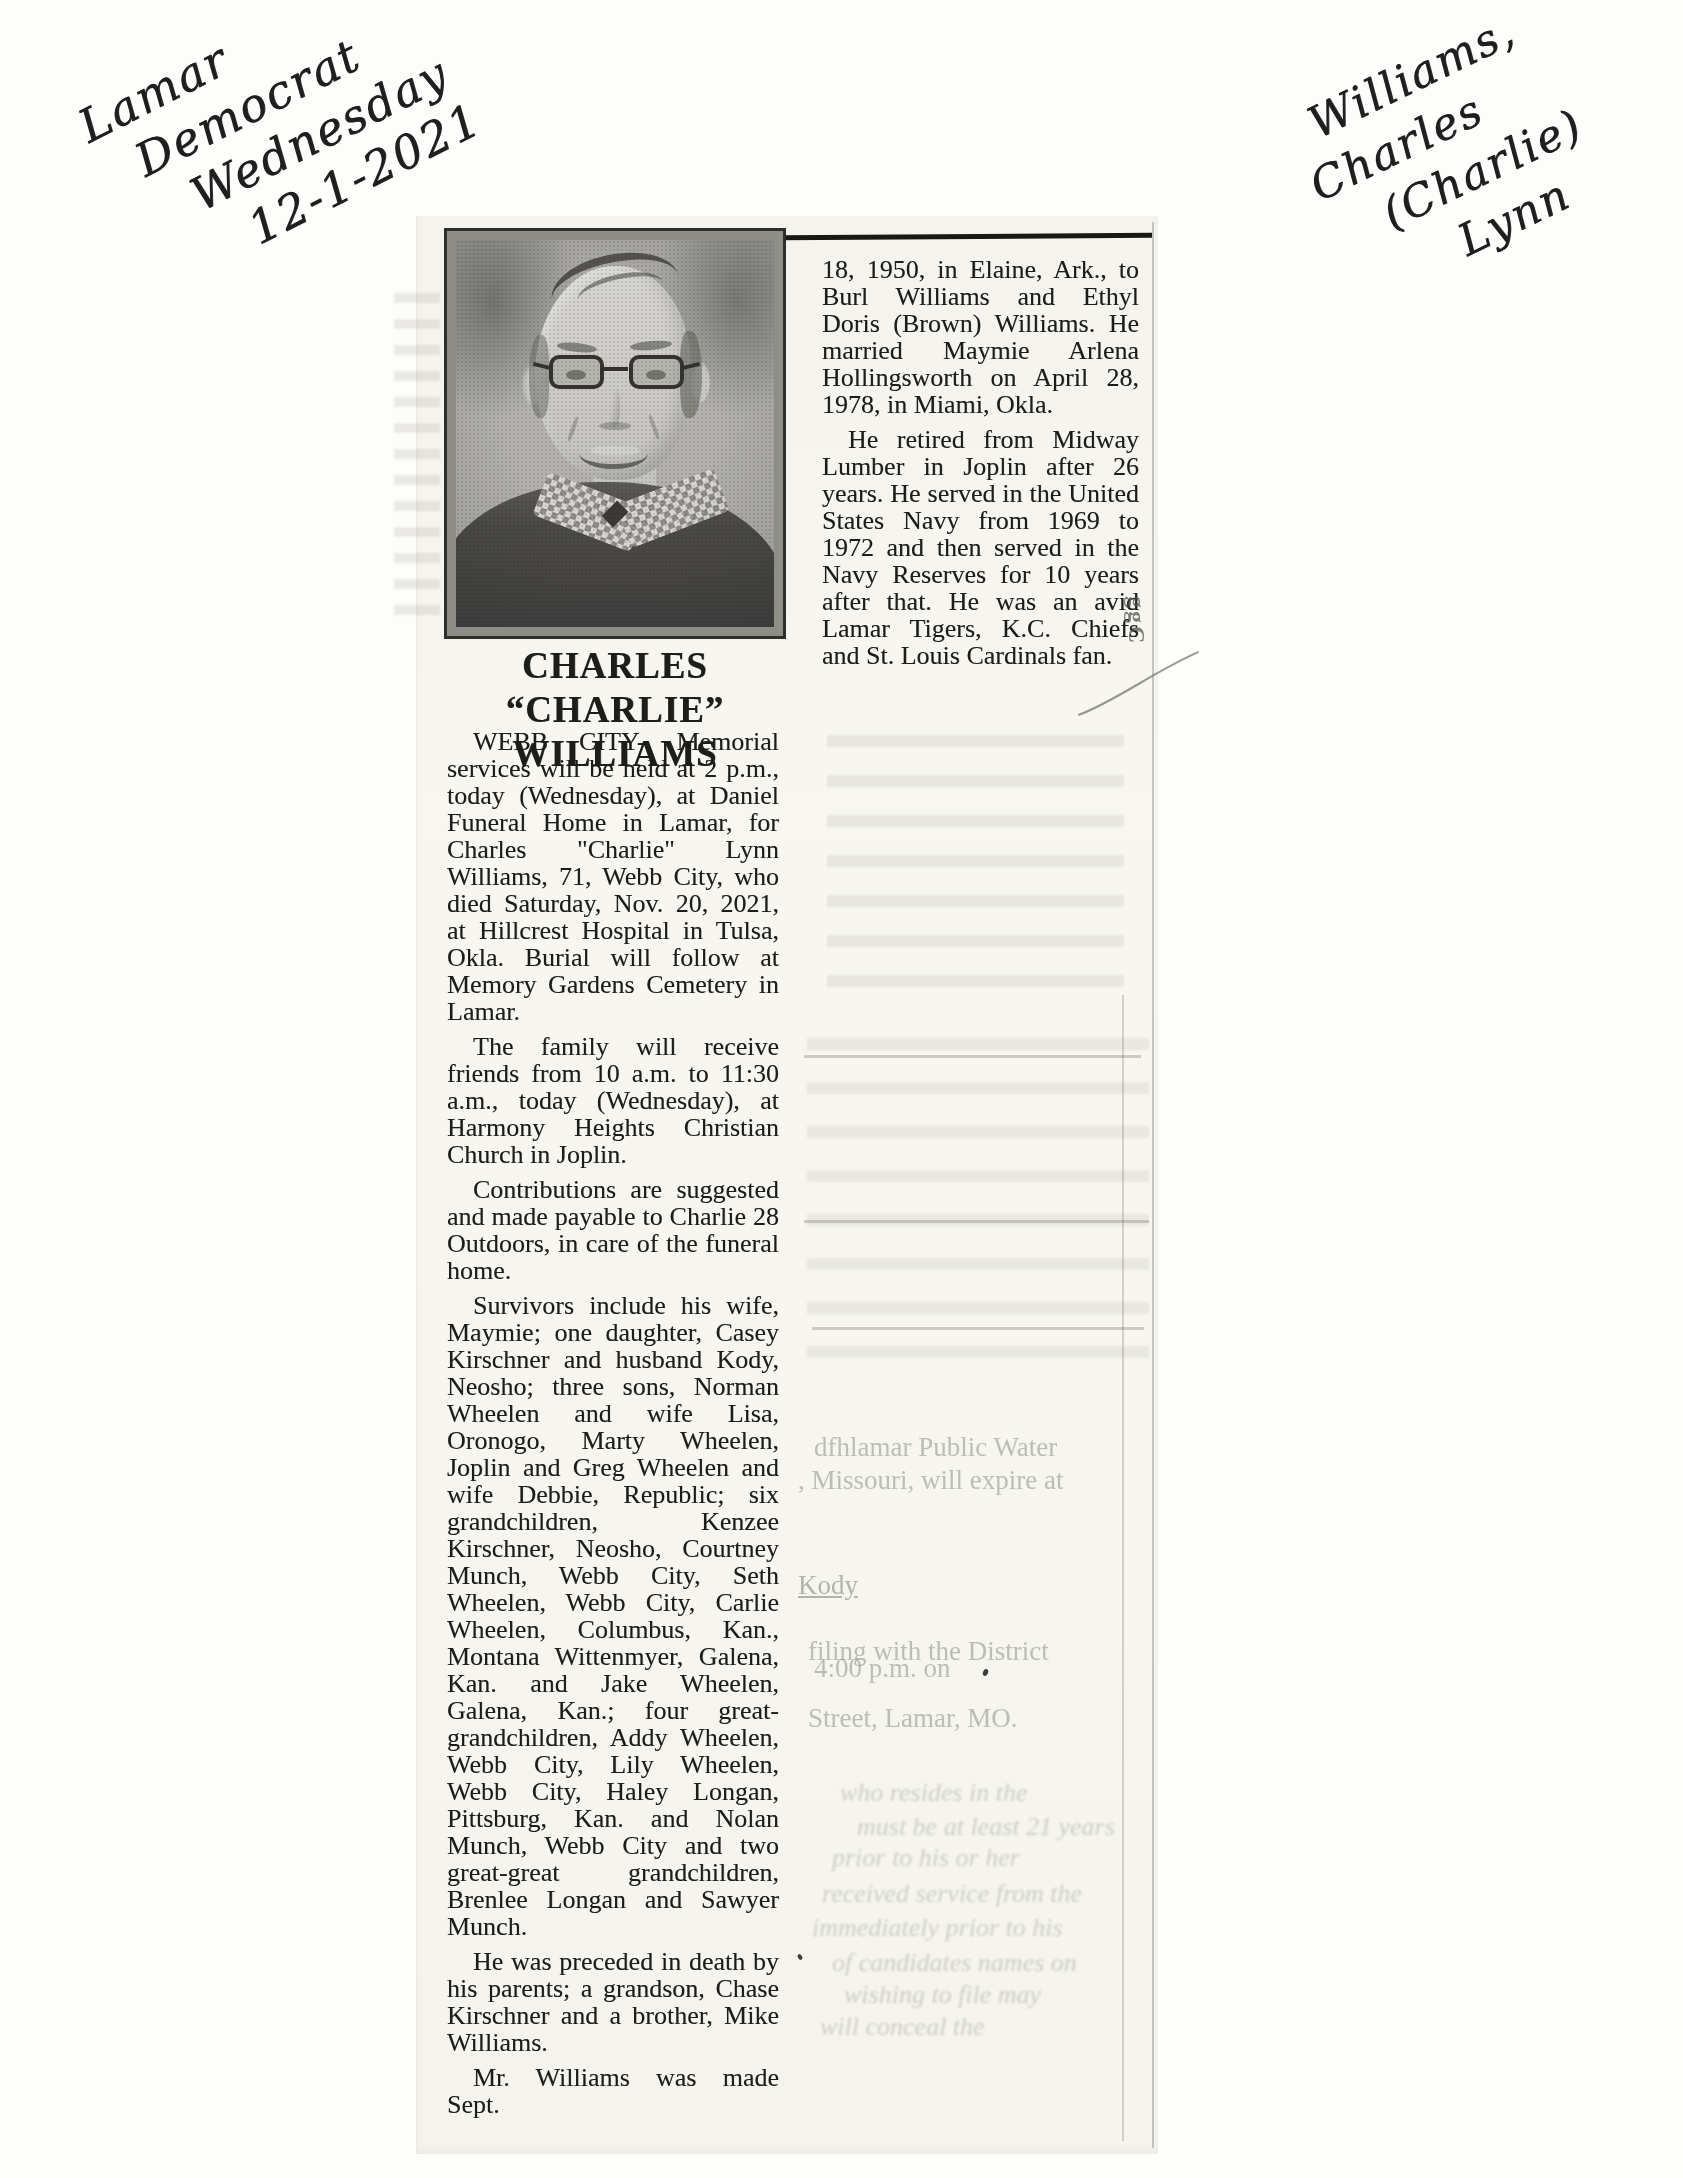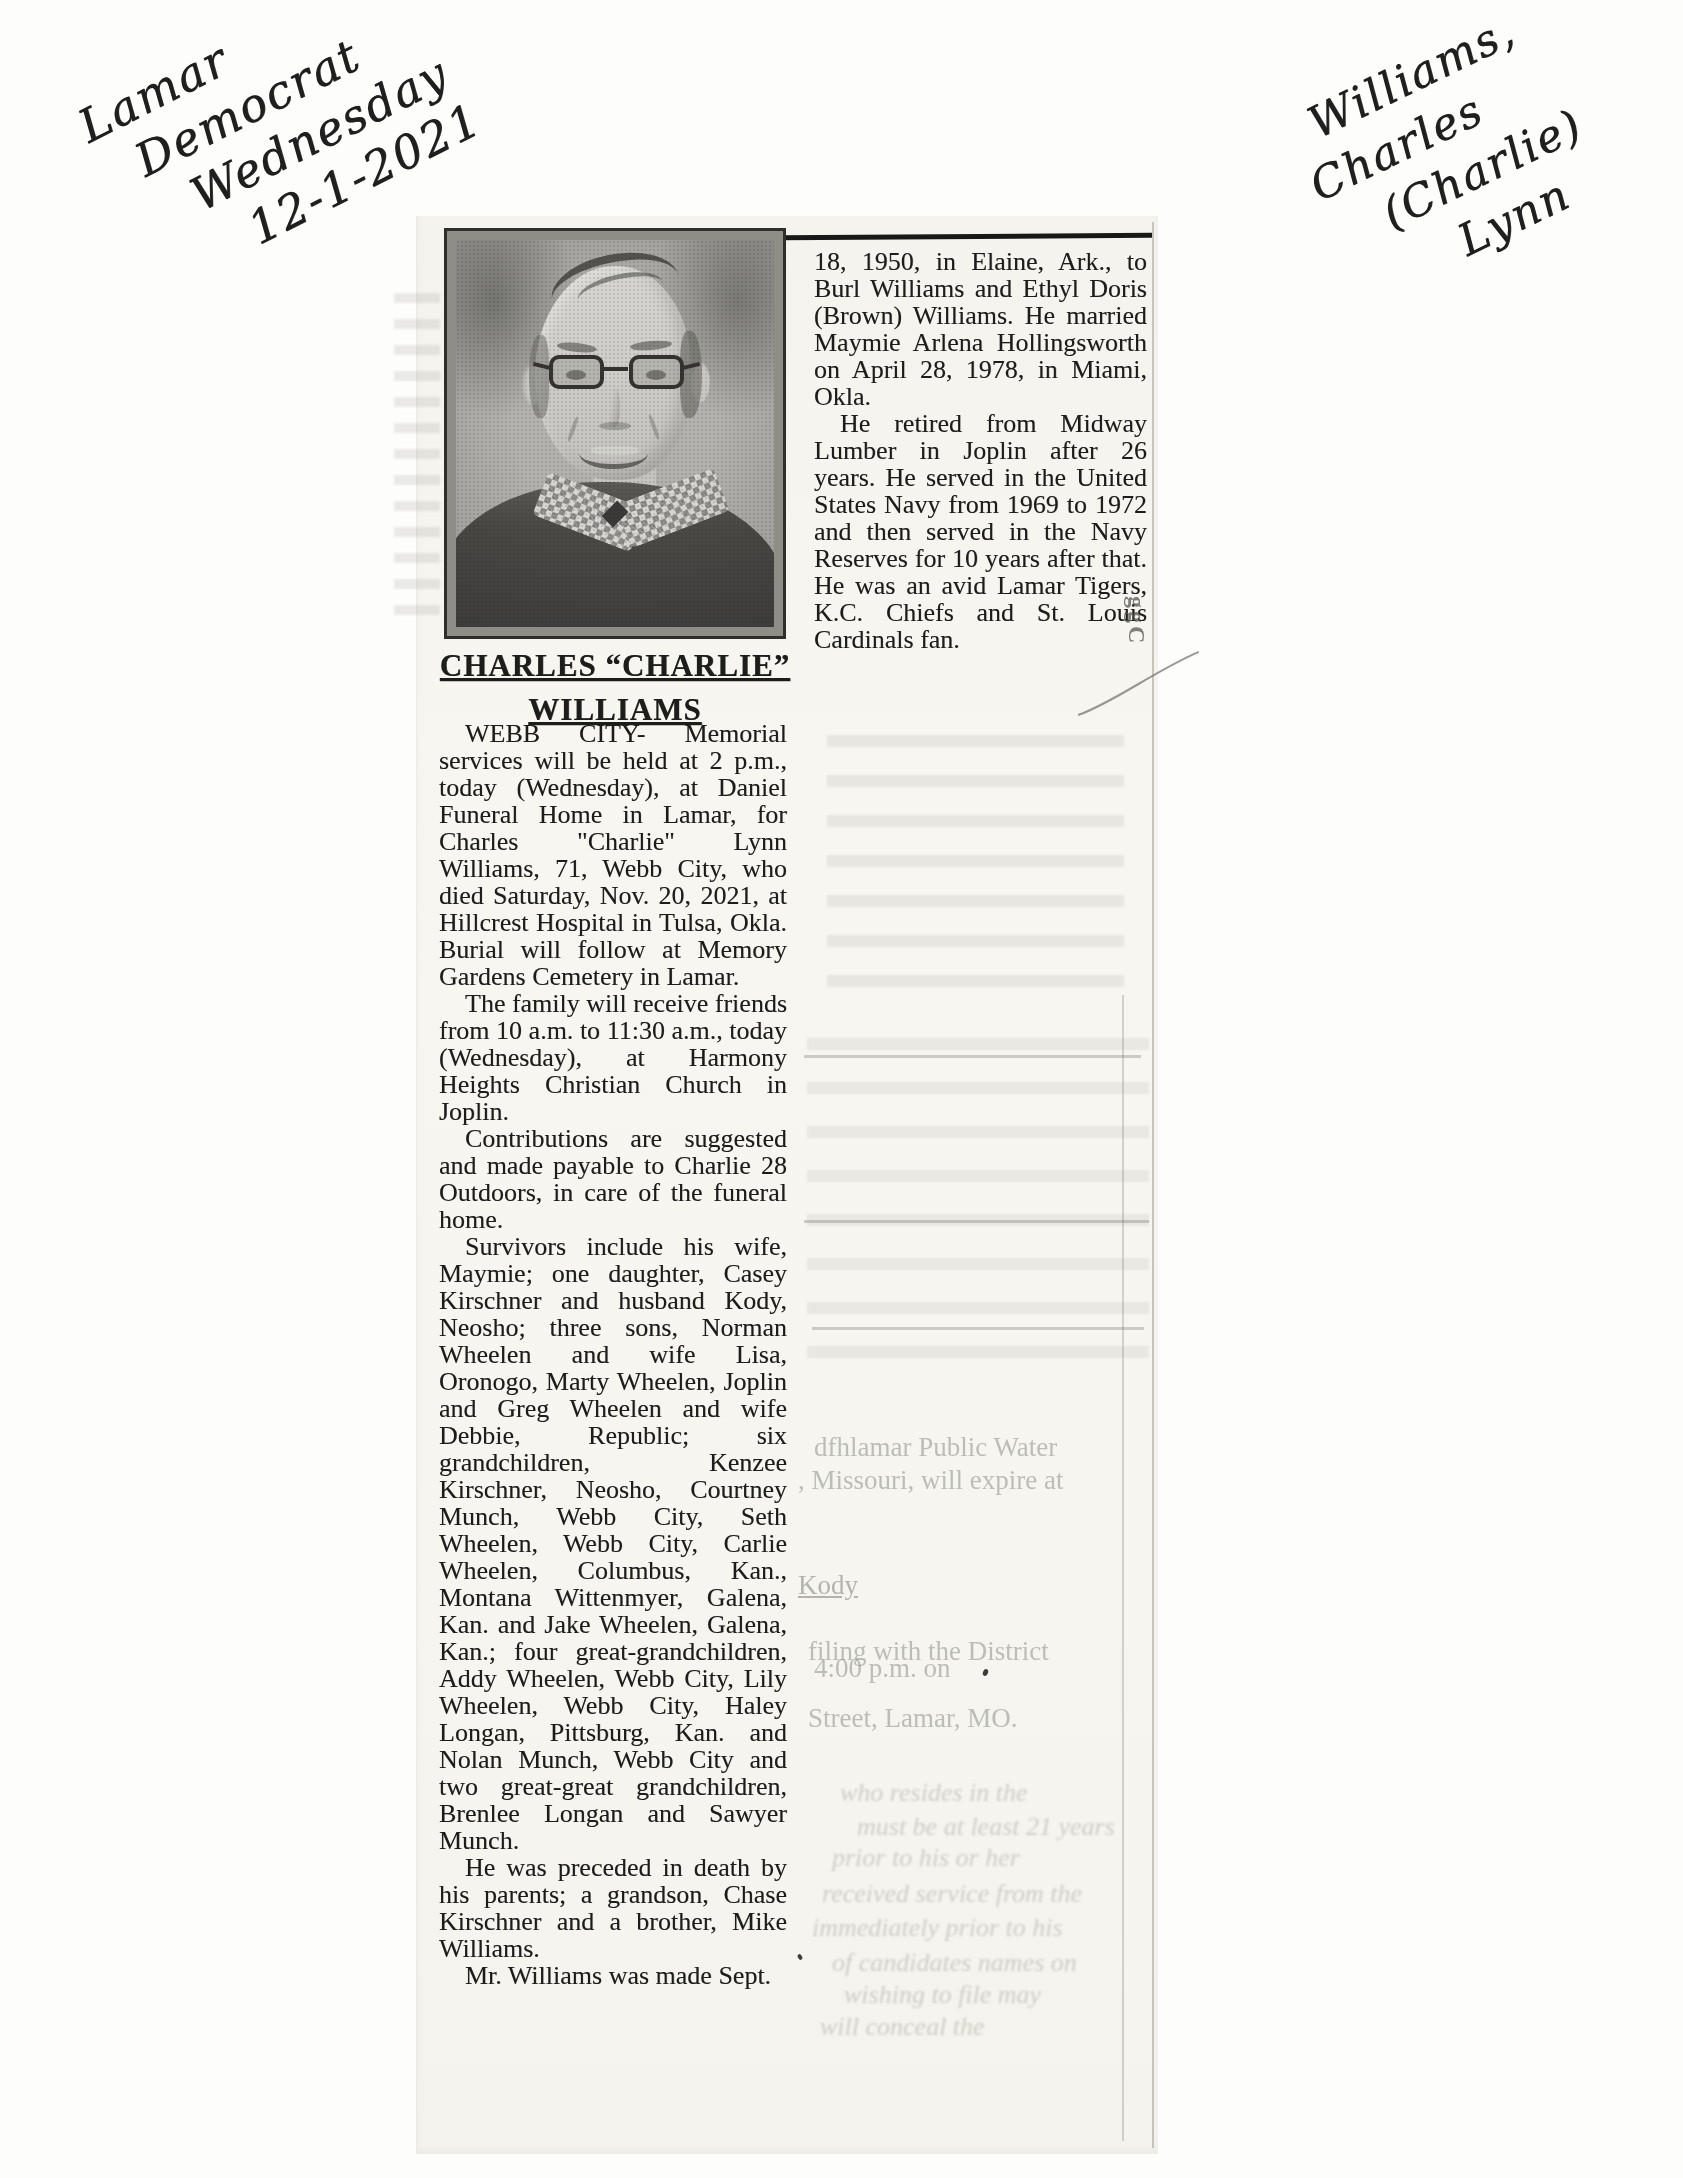--- a/index.html
+++ b/index.html
@@ -87,25 +87,25 @@
         border-bottom:5px solid rgba(50,50,46,0.62);border-radius:0 0 48% 48%;}
   .teeth{left:135px;top:206px;width:48px;height:9px;z-index:6;border-radius:40%;
         background:rgba(222,222,216,0.5);}
   .cheek{width:4px;height:26px;background:rgba(60,60,56,0.28);z-index:7;border-radius:40%;}
   .cheek-l{left:115px;top:176px;transform:rotate(20deg);}
   .cheek-r{left:196px;top:174px;transform:rotate(-20deg);}
 
   
   #headline{position:absolute;left:436px;top:644px;width:358px;text-align:center;
             font-weight:bold;color:#1d1d1c;}
-  #headline .hl{font-size:31px;line-height:44px;letter-spacing:1px;
-            text-shadow:0.4px 0.4px 0 rgba(30,30,30,0.6);text-decoration:underline;}
+  #headline .hl{font-size:37px;line-height:44px;letter-spacing:1px;
+            text-shadow:0.4px 0.4px 0 rgba(30,30,30,0.6);}
   .news-col{position:absolute;font-size:26px;line-height:27px;text-align:justify;
             color:#1c1c1b;text-shadow:0.3px 0.3px 0 rgba(30,30,30,0.35);}
-  .news-col p{margin:0;text-indent:26px;}
+  .news-col p{margin:8px;text-indent:26px;}
   #left-col{left:439px;top:720px;width:348px;}
   #right-col{left:814px;top:248px;width:333px;}
 
   
   .ghost{position:absolute;color:rgba(108,112,100,0.42);font-size:27px;white-space:nowrap;
          filter:blur(0.6px);}
   .ghost-italic{position:absolute;color:rgba(125,128,115,0.32);font-size:26px;font-style:italic;
          white-space:nowrap;filter:blur(1px);}
   .greek{position:absolute;filter:blur(1px);}
   #greek-a{left:827px;top:735px;width:297px;height:267px;

